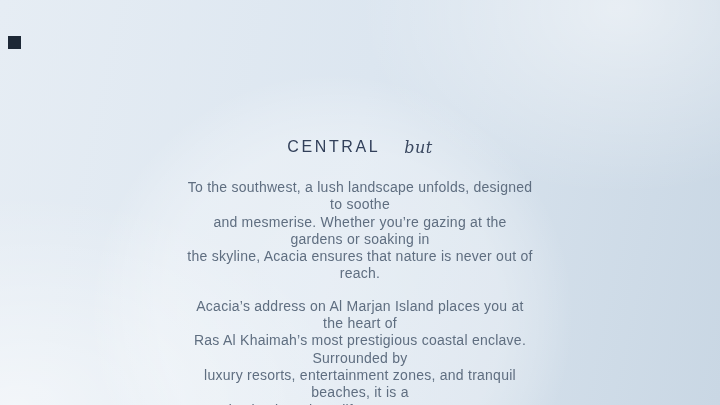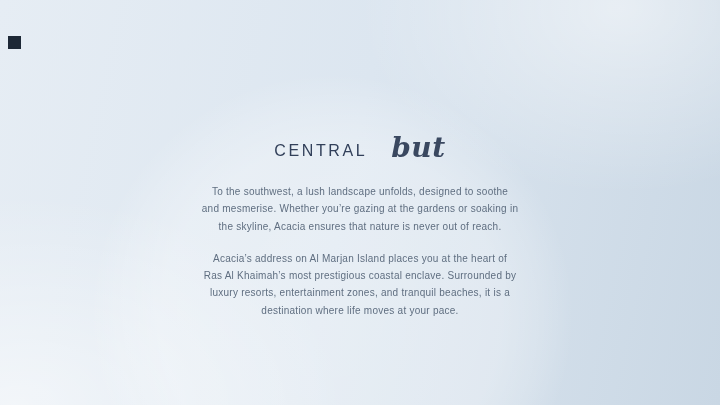--- a/index.html
+++ b/index.html
@@ -46,31 +46,31 @@
     white-space: nowrap;
   }
   .title .caps {
     font-size: 16px;
     letter-spacing: 2.6px;
     font-weight: 500;
   }
   .title .script {
     font-family: "DejaVu Serif", serif;
     font-style: italic;
-    font-weight: 700;
-    font-size: 28px;
+    font-weight: 400;
+    font-size: 16px;
     letter-spacing: 0.5px;
     color: #3a4860;
     position: relative;
     top: 1px;
   }
   .paragraph {
     width: 348px;
     margin: 0 auto 15px auto;
-    font-size: 10px;
+    font-size: 14px;
     line-height: 17.3px;
     letter-spacing: 0.25px;
     color: #5f6e80;
     white-space: pre-line;
   }
 </style>
 </head>
 <body>
 
 <div class="stage">

